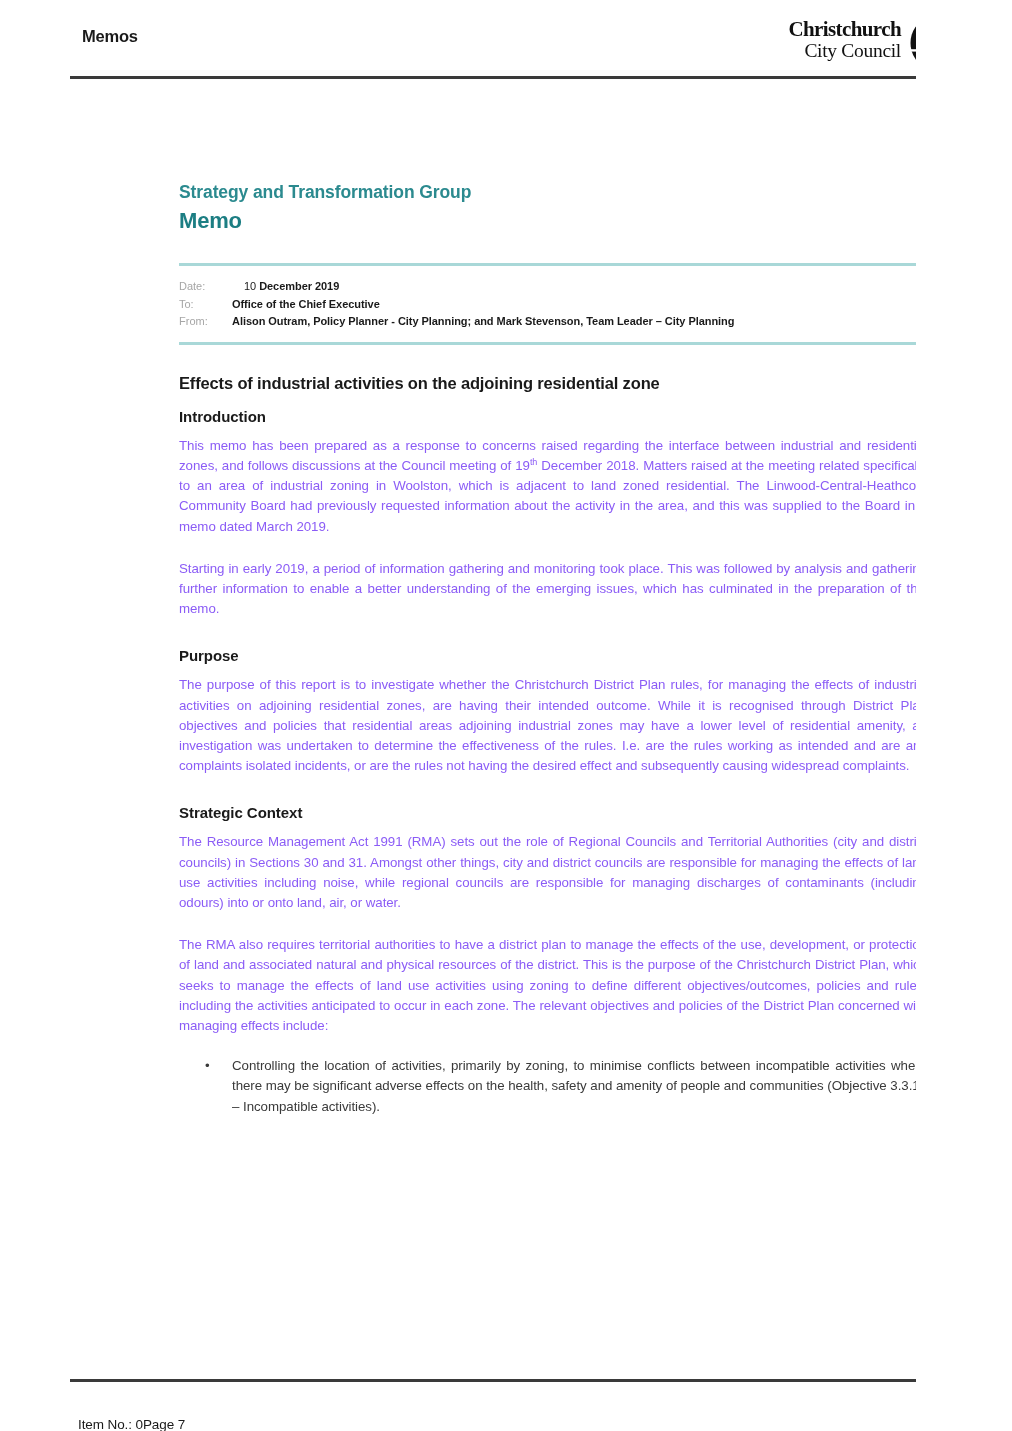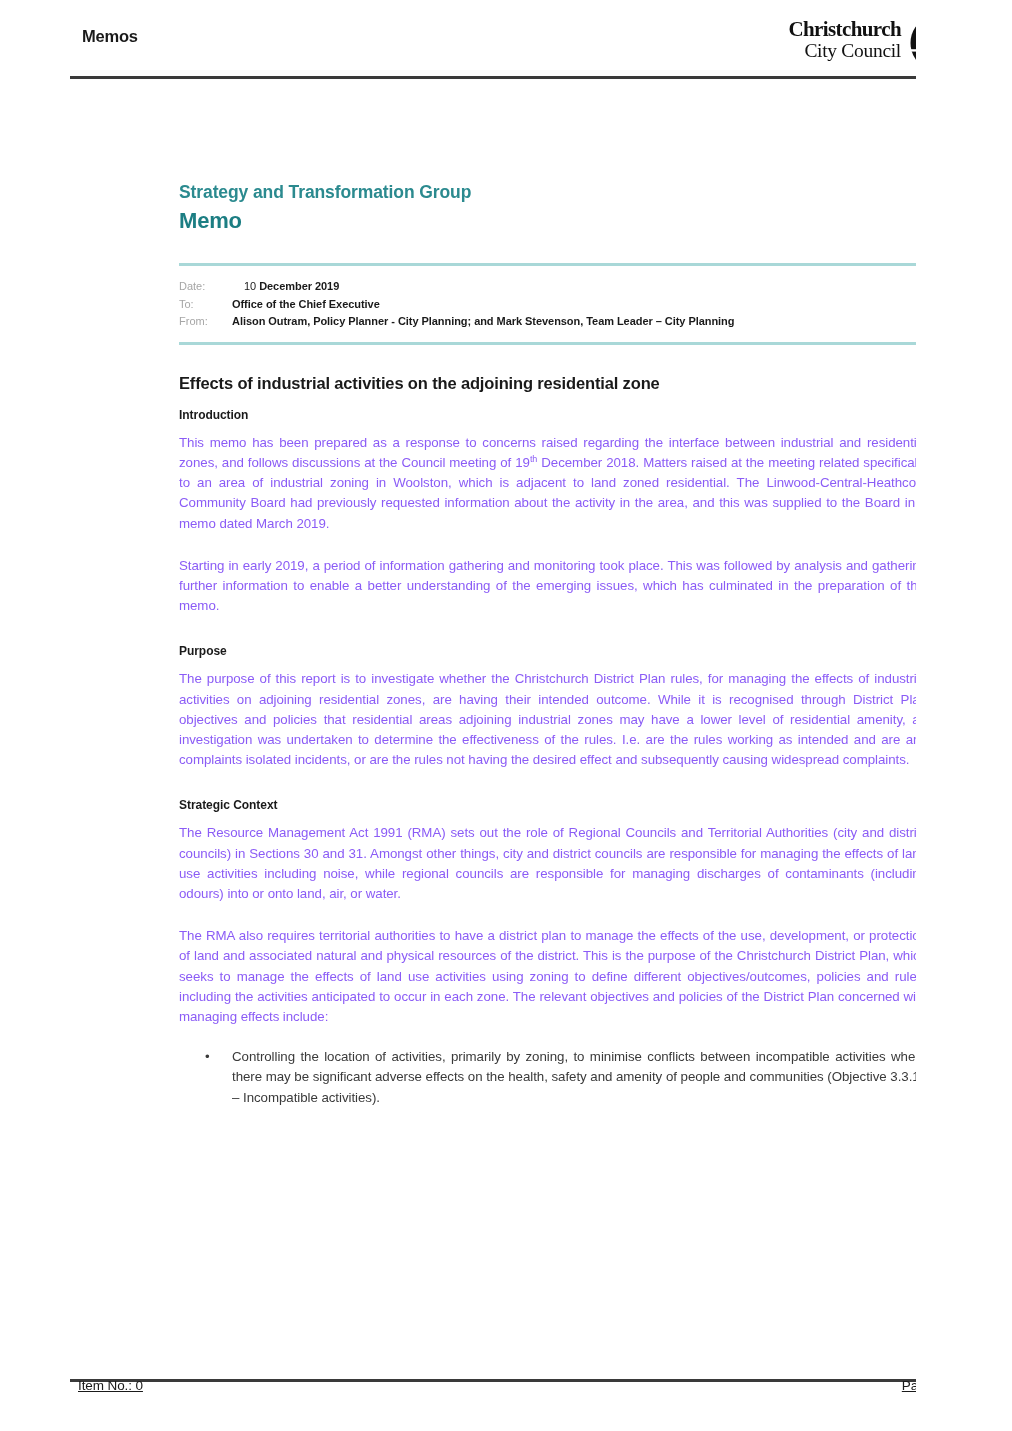--- a/index.html
+++ b/index.html
@@ -134,21 +134,21 @@
 
   
   .doc-title {
     font-size: 16.5px;
     font-weight: bold;
     color: #1a1a1a;
     margin-top: 29px;
     letter-spacing: -0.15px;
   }
   h3.sub {
-    font-size: 12px;
+    font-size: 15px;
     font-weight: bold;
     color: #1a1a1a;
     margin: 15px 0 0 0;
     letter-spacing: -0.05px;
   }
   h3.sub.spaced {
     margin-top: 28px;
   }
   p.body {
     font-size: 13.3px;
@@ -195,29 +195,27 @@
     position: absolute;
     left: 70px;
     top: 1379px;
     width: 876px;
     height: 2.5px;
     background: #3a3a3a;
   }
   .footer {
     position: absolute;
     left: 70px;
-    top: 1378px;
+    top: 1417px;
     width: 876px;
     display: flex;
-    justify-content: space-between;
     align-items: baseline;
     font-size: 13.5px;
     color: #1a1a1a;
     letter-spacing: -0.1px;
-    text-decoration: underline;
   }
   .footer-left { padding-left: 8px; }
   .footer-right { padding-right: 2px; }
 </style>
 </head>
 <body>
 
 <div class="page">
 
   <div class="doc-header">

